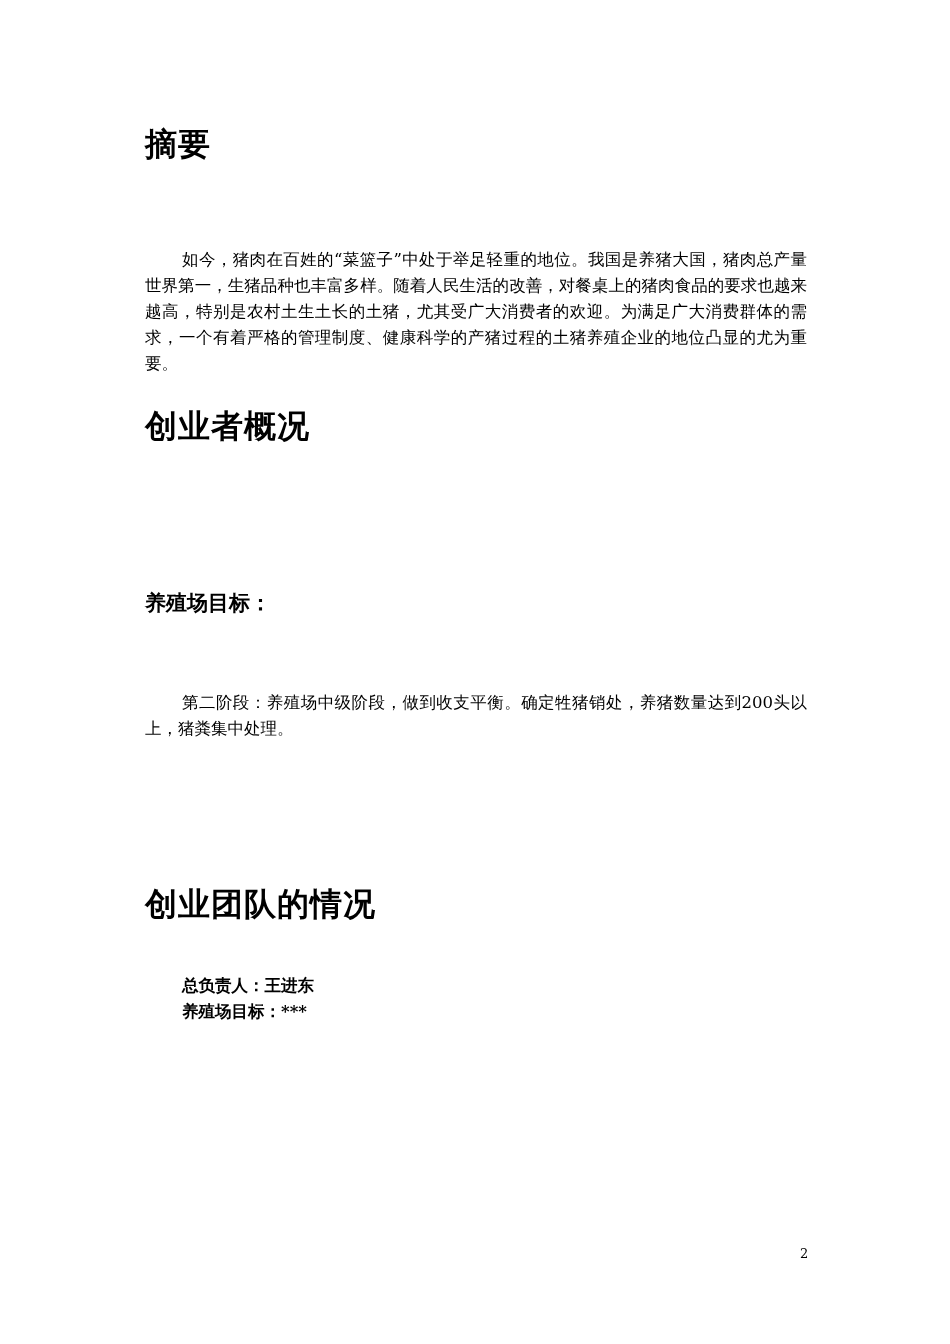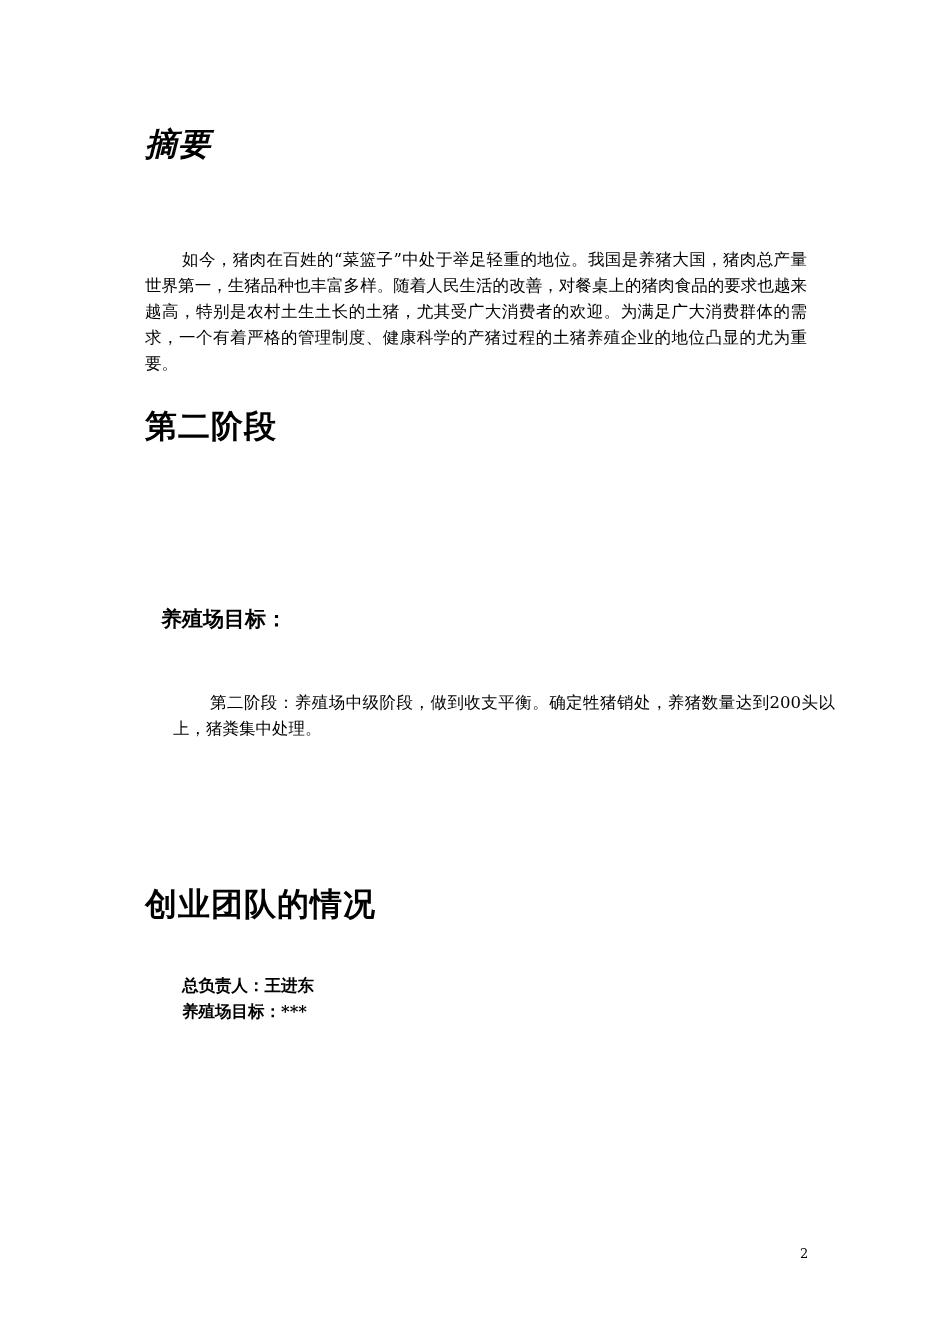--- a/index.html
+++ b/index.html
@@ -2,43 +2,43 @@
 <html><head>
 <meta charset="utf-8">
 <style>
   html, body { margin:0; padding:0; background:#ffffff; }
   body { width:950px; height:1344px; position:relative; overflow:hidden;
          font-family:"DejaVu Serif", "Liberation Serif", serif; color:#000; }
   .page { position:absolute; left:0; top:0; width:950px; height:1344px; }
   .h1 { position:absolute; left:145px; font-family:"DejaVu Sans", "Liberation Sans", sans-serif;
         font-weight:bold; font-size:32px; letter-spacing:1px; line-height:40px; margin:0; }
   .h2 { position:absolute; left:145px; font-family:"DejaVu Sans", "Liberation Sans", sans-serif;
-        font-weight:bold; font-size:21px; line-height:28px; margin:16px; }
+        font-weight:bold; font-size:21px; line-height:28px; margin:0; }
   .para { position:absolute; left:145px; width:662px; font-size:16.5px; line-height:26px;
           text-align:justify; margin:0; }
   .indent { text-indent:37px; }
   .team { position:absolute; left:182px; font-size:16.5px; line-height:26px; }
   .team div { margin:0; }
   .pagenum { position:absolute; left:800px; top:1246px; font-size:13px; }
 </style>
 </head>
 <body>
 
 <div class="page">
 
-  <h1 class="h1" style="top:124px;font-style:italic;">摘要</h1>
+  <h1 class="h1" style="top:124px;">摘要</h1>
 
   <p class="para indent" style="top:247px;">如今，猪肉在百姓的“菜篮子”中处于举足轻重的地位。我国是养猪大国，猪肉总产量世界第一，生猪品种也丰富多样。随着人民生活的改善，对餐桌上的猪肉食品的要求也越来越高，特别是农村土生土长的土猪，尤其受广大消费者的欢迎。为满足广大消费群体的需求，一个有着严格的管理制度、健康科学的产猪过程的土猪养殖企业的地位凸显的尤为重要。</p>
 
-  <h1 class="h1" style="top:406px;">第二阶段</h1>
+  <h1 class="h1" style="top:406px;">创业者概况</h1>
 
   <h2 class="h2" style="top:589px;">养殖场目标：</h2>
 
 
-  <p class="para indent" style="top:690px;margin-left:28px;">第二阶段：养殖场中级阶段，做到收支平衡。确定牲猪销处，养猪数量达到200头以上，猪粪集中处理。</p>
+  <p class="para indent" style="top:690px;">第二阶段：养殖场中级阶段，做到收支平衡。确定牲猪销处，养猪数量达到200头以上，猪粪集中处理。</p>
 
 
   <h1 class="h1" style="top:846px;margin-top:38px;">创业团队的情况</h1>
 
   <div class="team" style="top:973px;font-weight:bold;">
     <div>总负责人：王进东</div>
     <div>养殖场目标：***</div>
   </div>
 
   <div class="pagenum">2</div>

